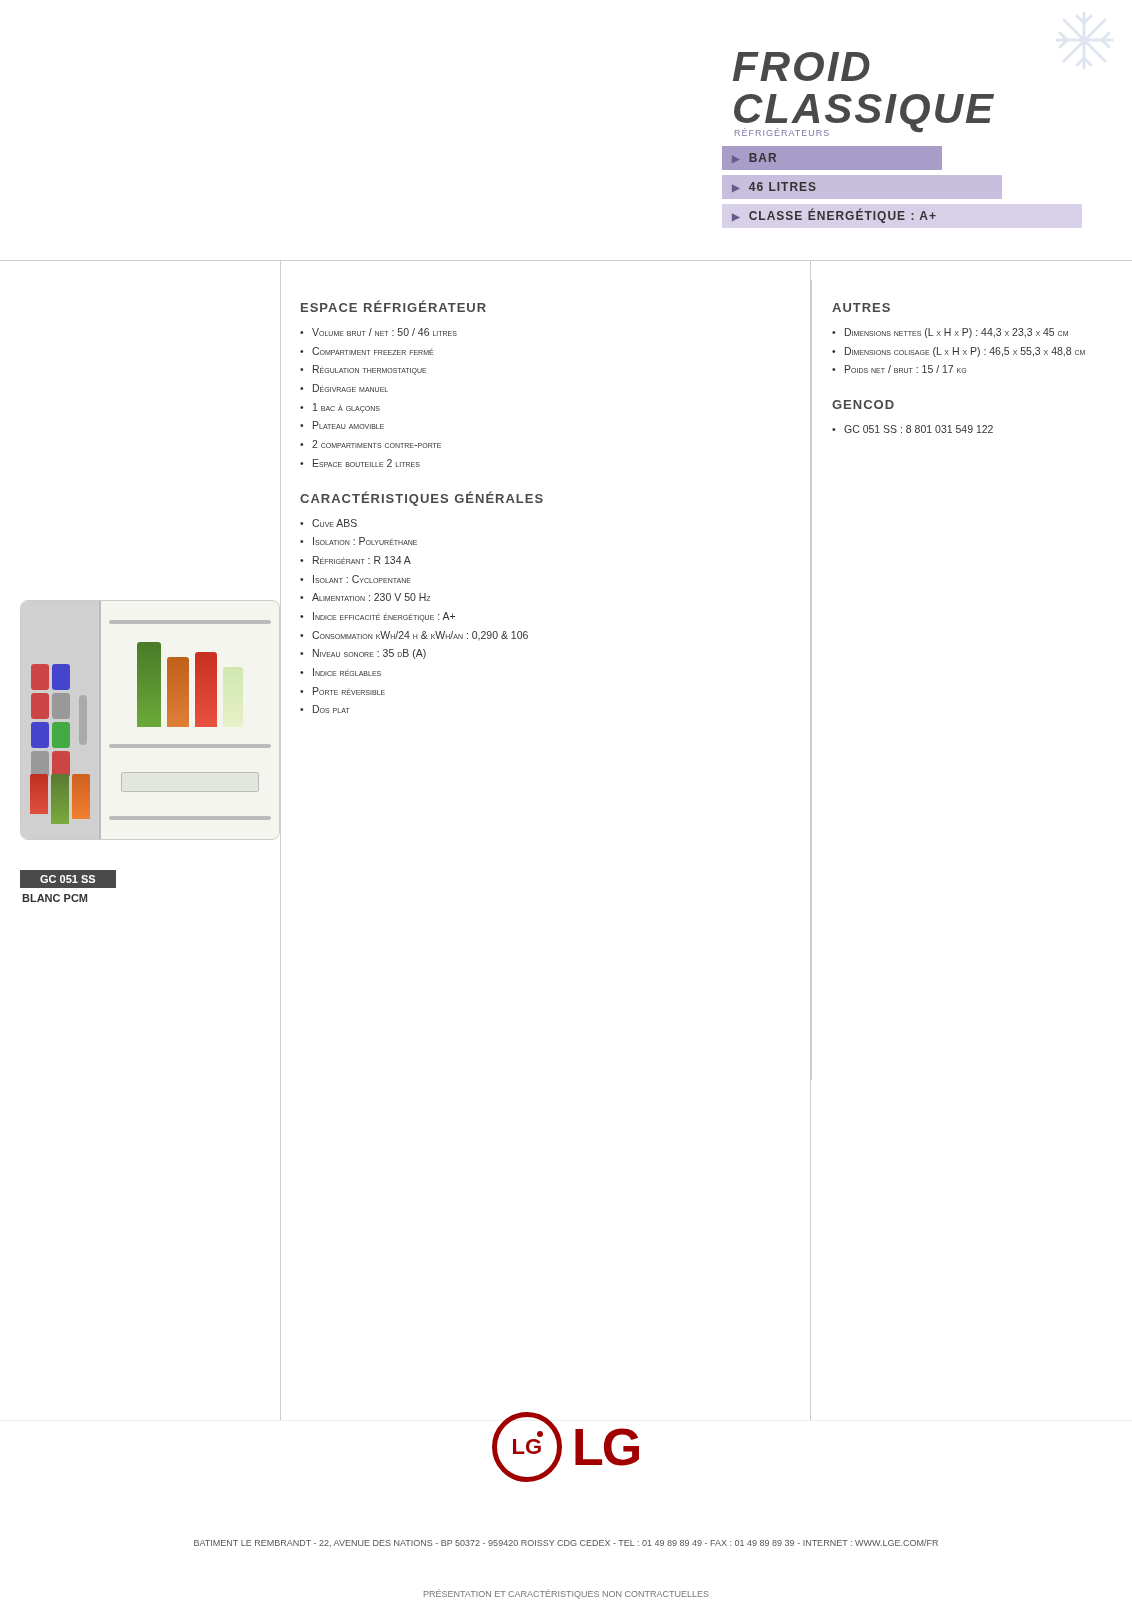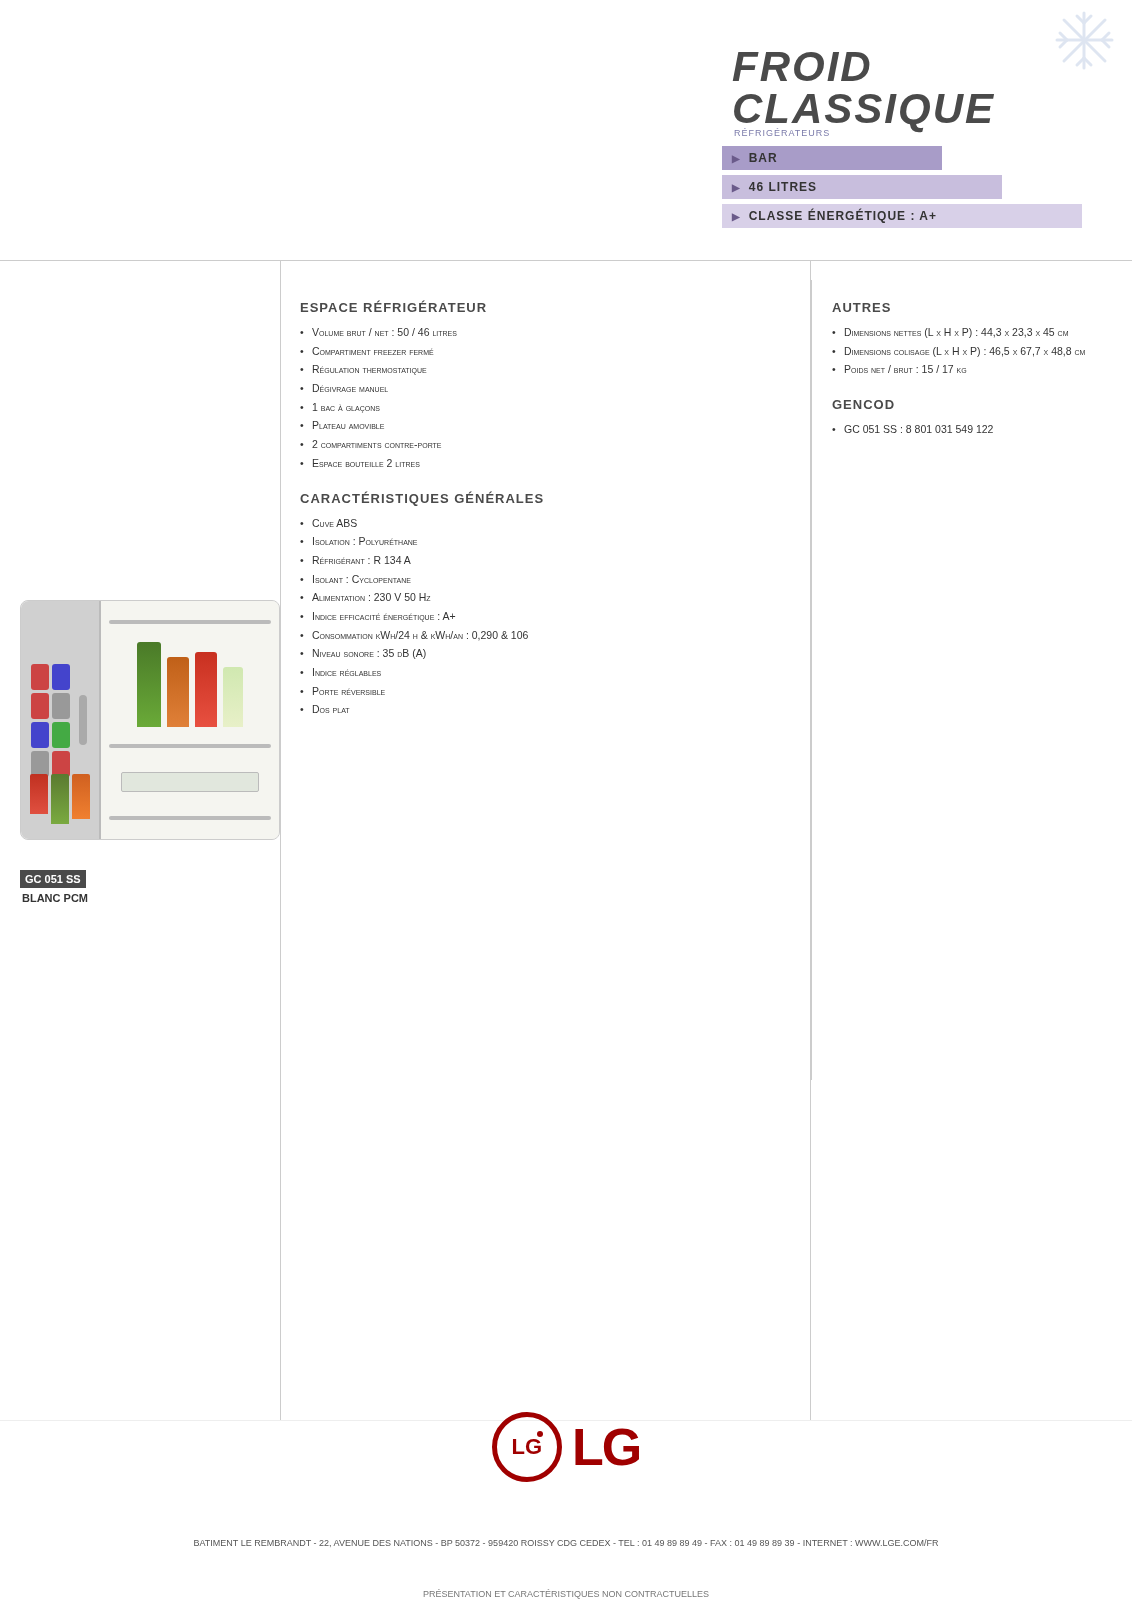--- a/index.html
+++ b/index.html
@@ -279,21 +279,21 @@
     
     .model-label-area {
       position: absolute;
       top: 870px;
       left: 20px;
     }
 
     .model-badge {
       background: #4a4a4a;
       color: white;
-      padding: 3px 5px;
+      padding: 3px 20px;
       font-size: 11px;
       font-weight: bold;
       display: inline-block;
       margin-bottom: 4px;
     }
 
     .model-color {
       font-size: 11px;
       color: #333;
       font-weight: bold;
@@ -467,21 +467,21 @@
       <li><span>Porte réversible</span></li>
       <li><span>Dos plat</span></li>
     </ul>
   </div>
 
   <div class="right-panel">
 
     <div class="section-title">AUTRES</div>
     <ul class="feature-list">
       <li><span>Dimensions nettes (L x H x P) : 44,3 x 23,3 x 45 cm</span></li>
-      <li><span>Dimensions colisage (L x H x P) : 46,5 x 67,7 x 48,8 cm</span></li>
+      <li><span>Dimensions colisage (L x H x P) : 46,5 x 55,3 x 48,8 cm</span></li>
       <li><span>Poids net / brut : 15 / 17 kg</span></li>
     </ul>
 
     <div class="section-title" style="margin-top: 20px;">GENCOD</div>
     <ul class="feature-list">
       <li><span>GC 051 SS : 8 801 031 549 122</span></li>
     </ul>
   </div>
 </div>
 

